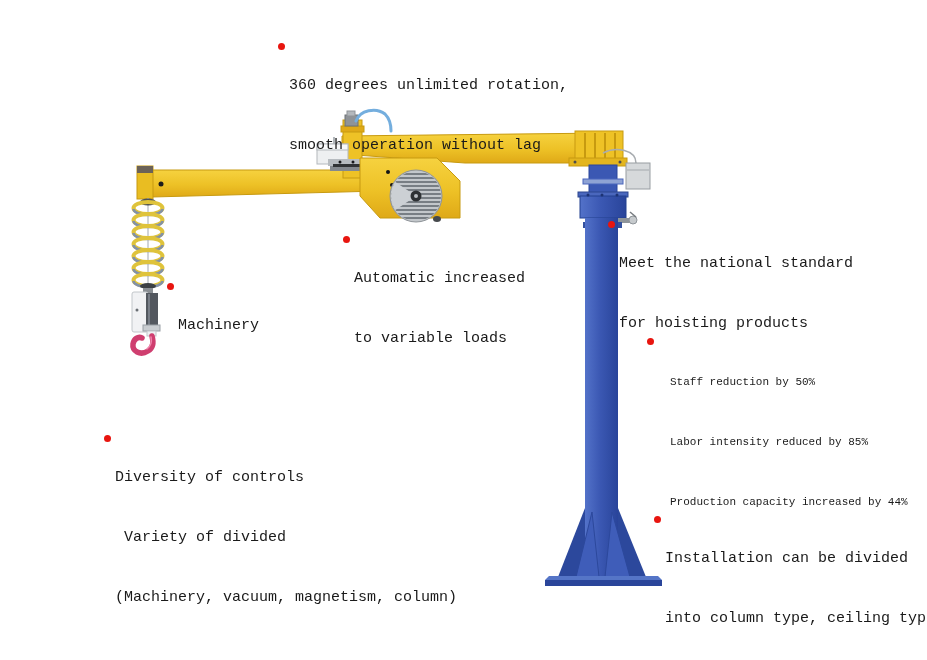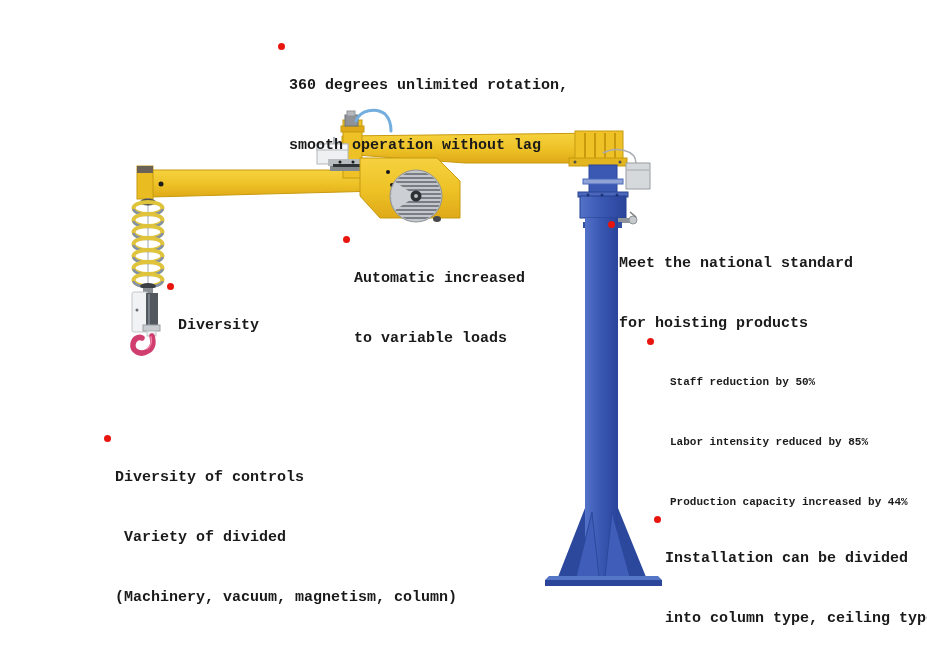--- a/index.html
+++ b/index.html
@@ -4,21 +4,21 @@
 <title>Jib Crane Feature Diagram</title>
 <style>
   html,body{margin:0;padding:0;background:#fff;}
   #stage{
     position:relative;width:927px;height:660px;background:#ffffff;
     overflow:hidden;font-family:"Liberation Mono","DejaVu Sans Mono",monospace;
   }
   #crane-svg{position:absolute;left:0;top:0;width:927px;height:660px;}
   .label{
     position:absolute;display:flex;align-items:flex-start;
-    color:#1a1a1a;font-weight:700;font-size:15px;line-height:20px;
+    color:#1a1a1a;font-weight:400;font-size:15px;line-height:20px;
     white-space:pre;letter-spacing:0px;
   }
   .label .bullet{
     flex:none;width:7px;height:7px;border-radius:50%;
     background:#e8150f;margin:7px 4px 0 0;
   }
   .label.small{font-size:11px;line-height:20px;gap:12px;}
   .label.small .bullet{margin-top:6px;}
 </style>
 </head>
@@ -200,21 +200,21 @@
     <span class="bullet"></span>
     <div>
       <div>Meet the national standard</div>
       <div>for hoisting products</div>
     </div>
   </div>
 
   <div class="label" style="left:167px;top:276px">
     <span class="bullet"></span>
     <div>
-      <div>Diversity</div>
+      <div>Machinery</div>
     </div>
   </div>
 
   <div class="label small" style="left:647px;top:332px">
     <span class="bullet"></span>
     <div>
       <div>Staff reduction by 50%</div>
       <div>Labor intensity reduced by 85%</div>
       <div>Production capacity increased by 44%</div>
     </div>

